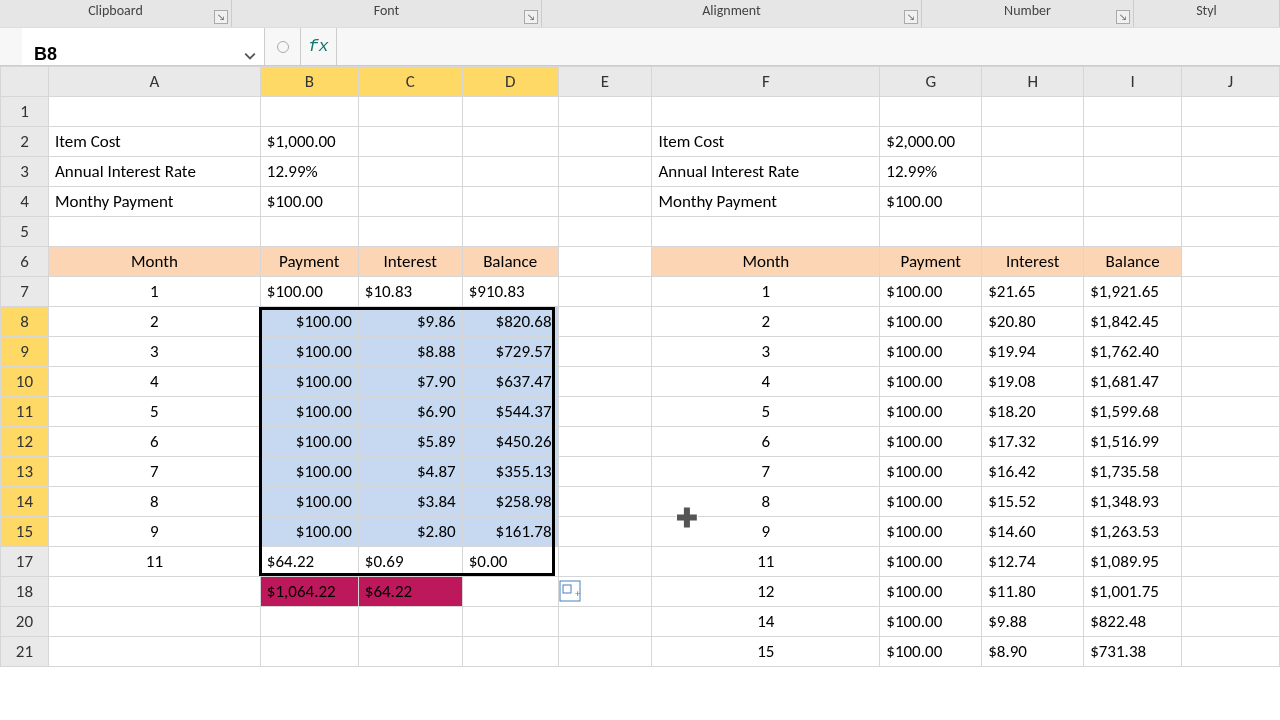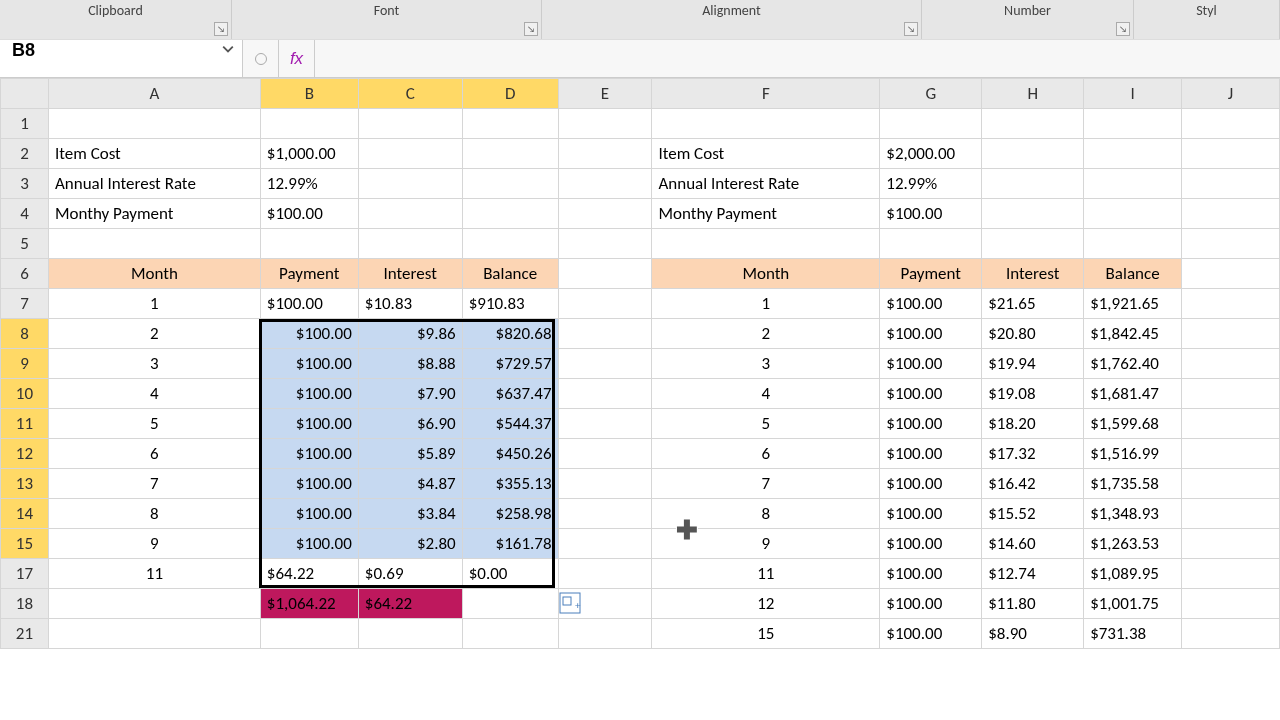--- a/index.html
+++ b/index.html
@@ -1,21 +1,21 @@
 <!DOCTYPE html>
 <html><head>
 <meta charset="utf-8">
 <style>
   * { box-sizing: border-box; margin: 0; padding: 0; }
   body { font-family: Calibri, "Segoe UI", Arial, sans-serif; font-size: 17px; background: #fff; overflow: hidden; width: 1280px; height: 720px; }
 
   
   .ribbon-groups {
     display: flex;
-    height: 40px;
+    height: 28px;
     background: #e6e6e6;
     border-bottom: 1px solid #ddd;
   }
   .ribbon-group {
     position: relative;
     height: 100%;
     text-align: center;
     font-size: 14px;
     color: #444;
     line-height: 22px;
@@ -34,45 +34,46 @@
 
   
   .formula-row {
     display: flex;
     align-items: stretch;
     height: 38px;
     border-bottom: 1px solid #ccc;
     background: #f7f7f7;
   }
   .namebox-wrap {
-    display: flex; align-items: flex-start;
+    display: flex; align-items: flex-end;
     width: 243px;
     background: #fff;
     border-right: 1px solid #ccc;
     padding: 0 6px 0 12px;
+    margin-left: 22px;
   }
   .namebox-wrap input {
     border: none; outline: none;
     font-size: 18px; font-weight: bold;
     width: 100%;
     background: transparent;
   }
   .namebox-dd {
     width: 18px; height: 18px;
     display: flex; align-items: center; justify-content: center;
     color: #555;
   }
   .namebox-dd svg { width: 12px; height: 12px; }
   .fb-btn {
     width: 36px;
     display: flex; align-items: center; justify-content: center;
     border-right: 1px solid #ccc;
     background: #f7f7f7;
   }
-  .fx-icon { font-style: italic; font-family: Liberation Sans, sans-serif; font-size: 17px; color: #a21caf; }
+  .fx-icon { font-style: italic; font-family: Liberation Mono, monospace; font-size: 17px; color: #0f766e; }
   .formula-input {
     flex: 1;
     border: none; outline: none;
     background: #fff;
     font-size: 18px;
     padding: 0 10px;
   }
 
   
   .sheet {
@@ -434,20 +435,33 @@
           <td class="sumrow">$64.22</td>
           <td class=""></td>
           <td class=""></td>
           <td class="center">12</td>
           <td class="right">$100.00</td>
           <td class="right">$11.80</td>
           <td class="right">$1,001.75</td>
           <td class=""></td>
         </tr>
         <tr>
+          <th class="row-header">20</th>
+          <td class=""></td>
+          <td class=""></td>
+          <td class=""></td>
+          <td class=""></td>
+          <td class=""></td>
+          <td class="center">14</td>
+          <td class="right">$100.00</td>
+          <td class="right">$9.88</td>
+          <td class="right">$822.48</td>
+          <td class=""></td>
+        </tr>
+        <tr>
           <th class="row-header">21</th>
           <td class=""></td>
           <td class=""></td>
           <td class=""></td>
           <td class=""></td>
           <td class=""></td>
           <td class="center">15</td>
           <td class="right">$100.00</td>
           <td class="right">$8.90</td>
           <td class="right">$731.38</td>

